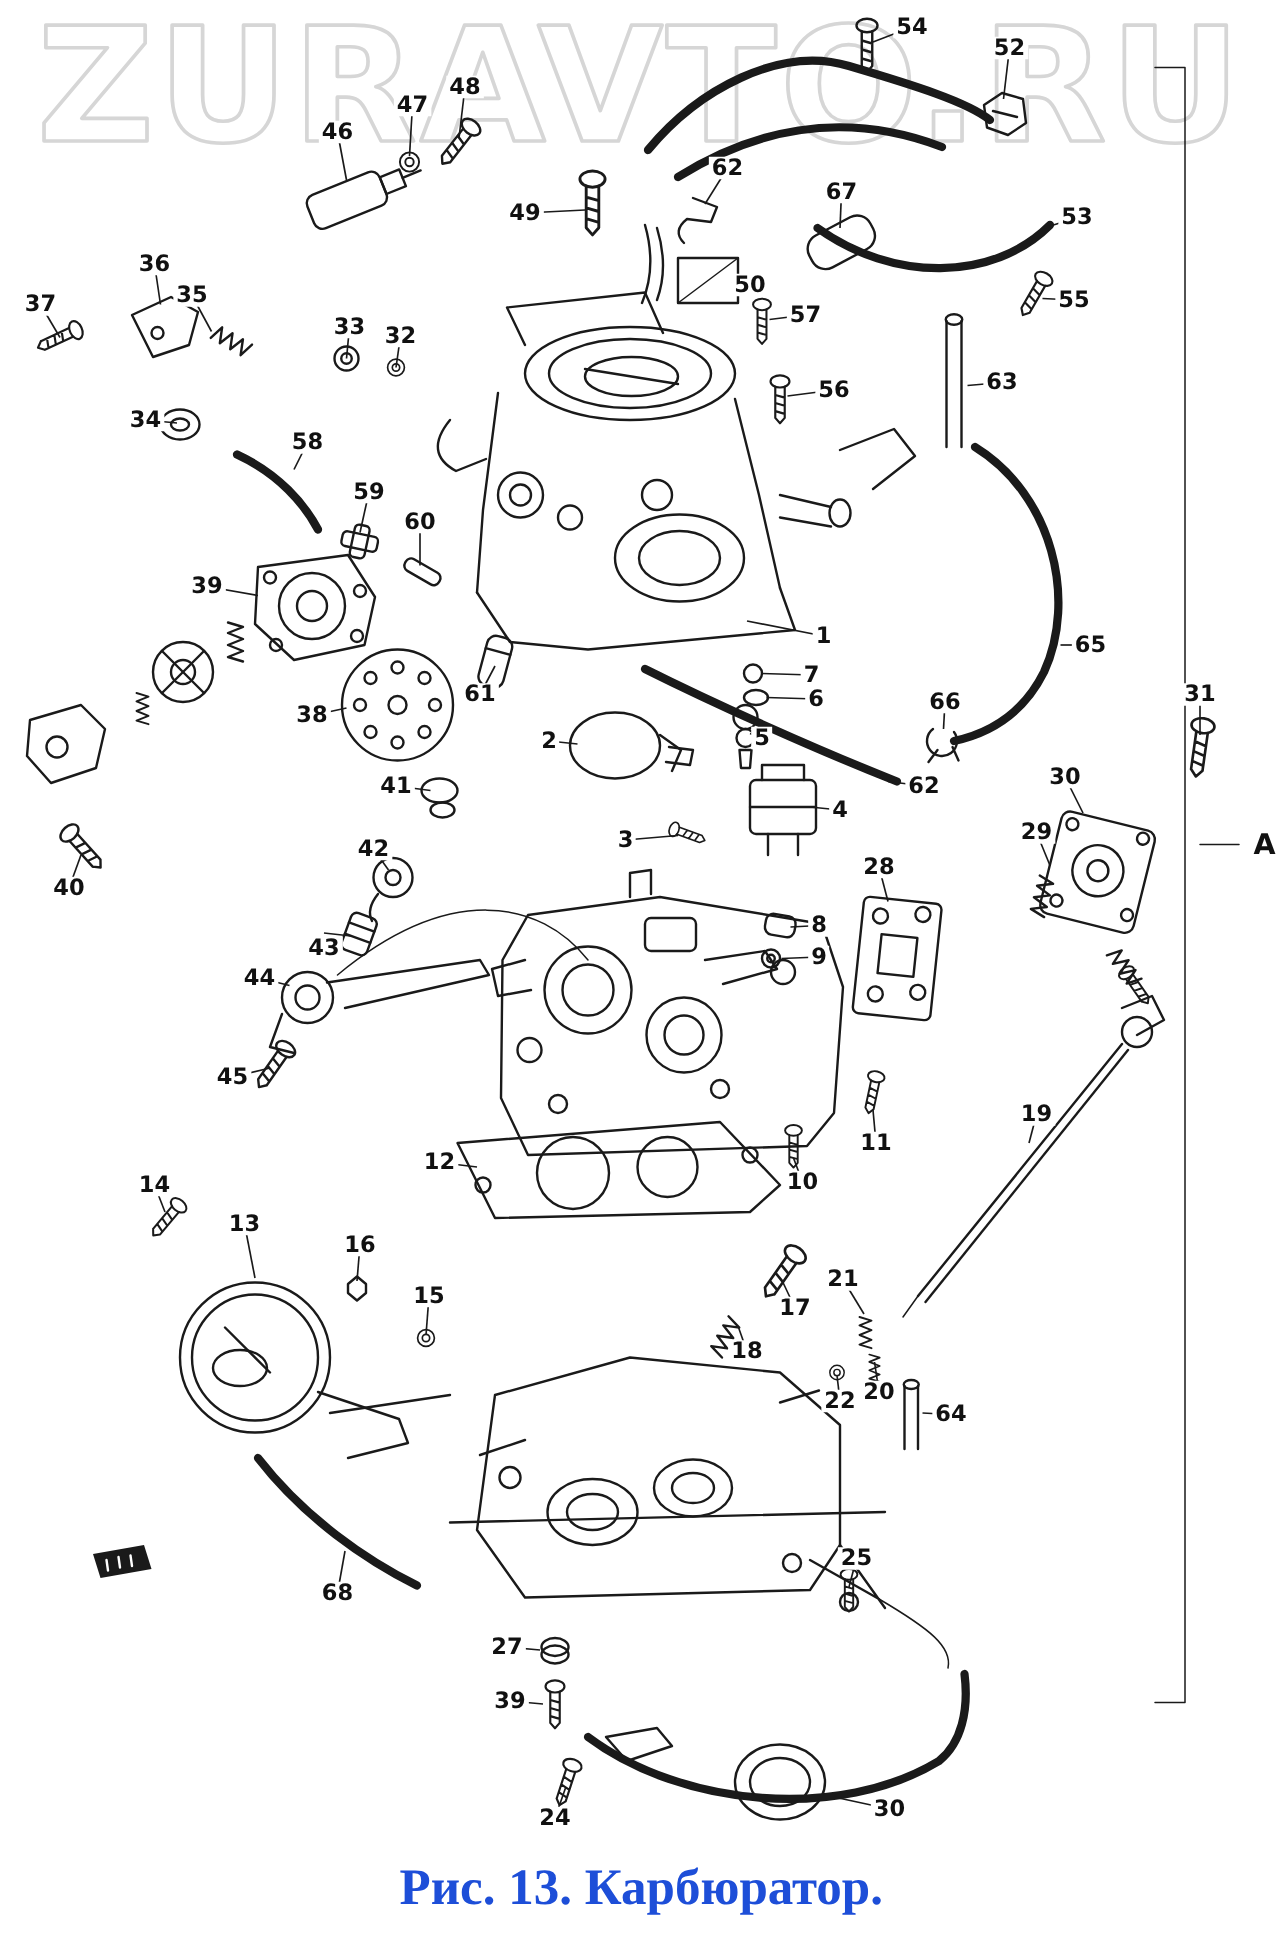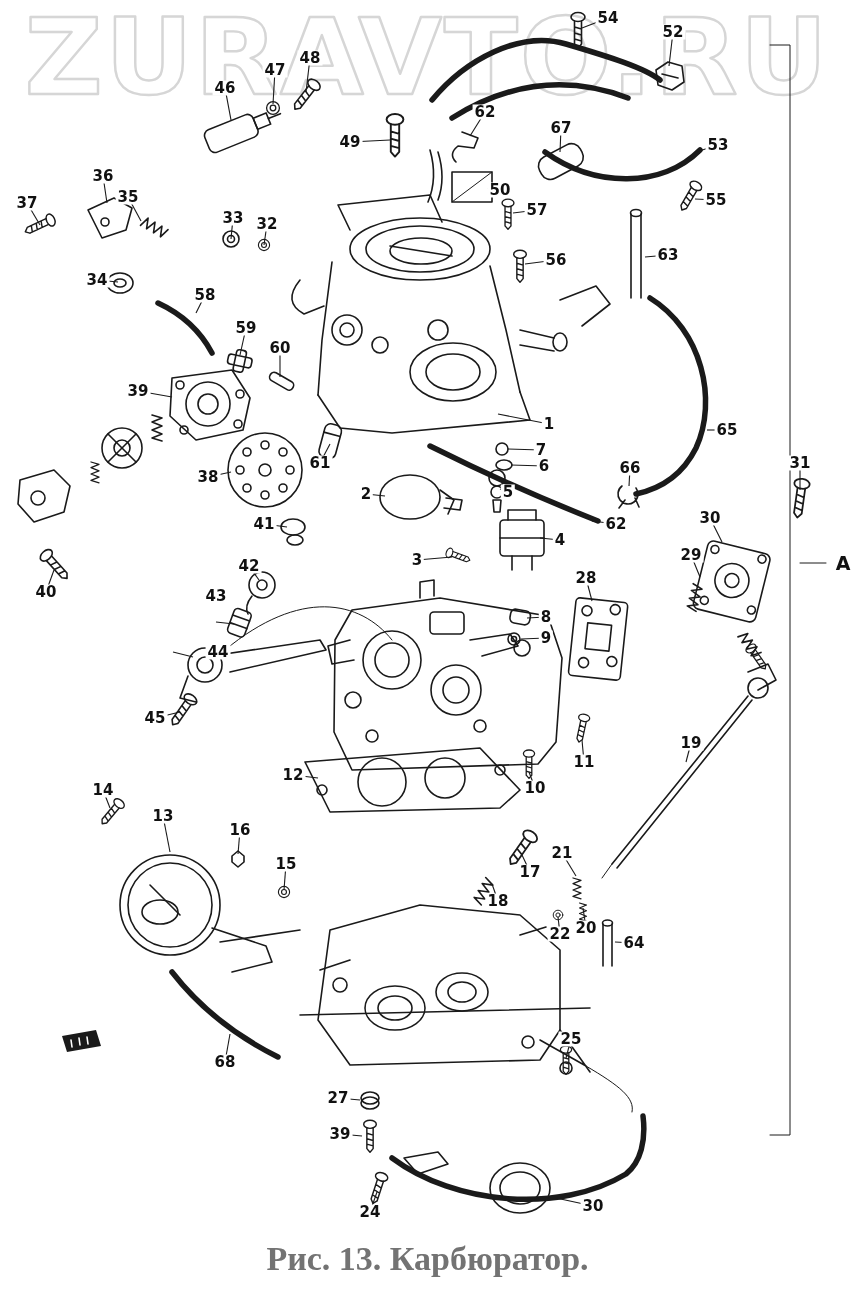--- a/index.html
+++ b/index.html
@@ -15,21 +15,21 @@
   #drawing .white-line{stroke:#ffffff;stroke-width:1.6;}
   #wm{fill:#ffffff;stroke:var(--wm);stroke-width:2.4;
       font-family:"DejaVu Sans",sans-serif;font-weight:bold;font-size:106px;letter-spacing:2px;}
   #leader-svg line{stroke:var(--ink);stroke-width:1.1;}
   .part-label{position:absolute;transform:translate(-50%,-50%);
       font:700 15px "DejaVu Sans",sans-serif;color:#111;background:#fff;
       padding:0 2px;line-height:1;white-space:nowrap;}
   #side-label{position:absolute;left:843px;top:563px;transform:translate(-50%,-50%);
       font:700 19px "DejaVu Sans",sans-serif;color:#111;}
   #caption{position:absolute;left:0;right:0;top:1240px;text-align:center;
-      font:700 34px "Liberation Serif",serif;color:#737373;}
+      font:700 34px "Liberation Serif",serif;color:#1d4ed8;}
 </style>
 </head>
 <body style="background: rgb(255, 255, 255);">
 
 <div id="page">
 
   <svg id="drawing" width="855" height="1299" viewBox="0 0 855 1299">
     <defs>
       <g id="screw">
         <ellipse cx="0" cy="-13" rx="7" ry="4.5"></ellipse>
@@ -447,23 +447,23 @@
       <div class="part-label" style="left: 710px; top: 518px;">30</div>
       <div class="part-label" style="left: 264px; top: 524px;">41</div>
       <div class="part-label" style="left: 616px; top: 524px;">62</div>
       <div class="part-label" style="left: 560px; top: 540px;">4</div>
       <div class="part-label" style="left: 691px; top: 555px;">29</div>
       <div class="part-label" style="left: 417px; top: 560px;">3</div>
       <div class="part-label" style="left: 249px; top: 566px;">42</div>
       <div class="part-label" style="left: 586px; top: 578px;">28</div>
       <div class="part-label" style="left: 46px; top: 592px;">40</div>
       <div class="part-label" style="left: 546px; top: 617px;">8</div>
-      <div class="part-label" style="left: 216px; top: 596px;">43</div>
+      <div class="part-label" style="left: 216px; top: 632px;">43</div>
       <div class="part-label" style="left: 546px; top: 638px;">9</div>
-      <div class="part-label" style="left: 173px; top: 652px; margin-left: 45px;">44</div>
+      <div class="part-label" style="left: 173px; top: 652px;">44</div>
       <div class="part-label" style="left: 155px; top: 718px;">45</div>
       <div class="part-label" style="left: 691px; top: 743px;">19</div>
       <div class="part-label" style="left: 584px; top: 762px;">11</div>
       <div class="part-label" style="left: 293px; top: 775px;">12</div>
       <div class="part-label" style="left: 535px; top: 788px;">10</div>
       <div class="part-label" style="left: 103px; top: 790px;">14</div>
       <div class="part-label" style="left: 163px; top: 816px;">13</div>
       <div class="part-label" style="left: 240px; top: 830px;">16</div>
       <div class="part-label" style="left: 286px; top: 864px;">15</div>
       <div class="part-label" style="left: 562px; top: 853px;">21</div>

